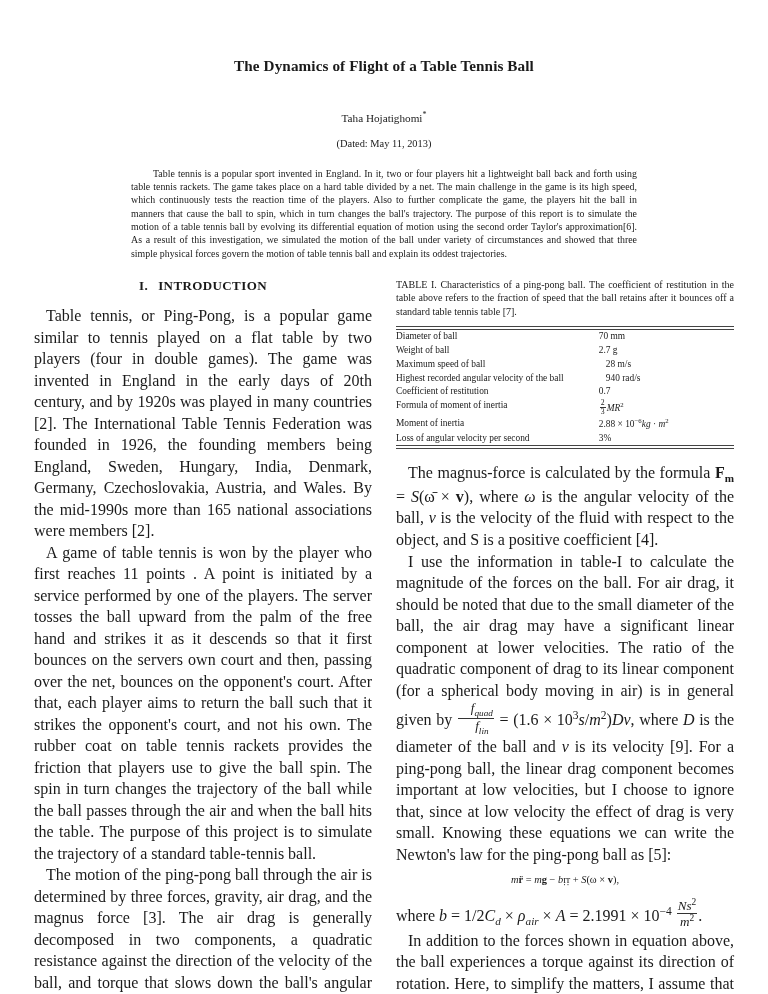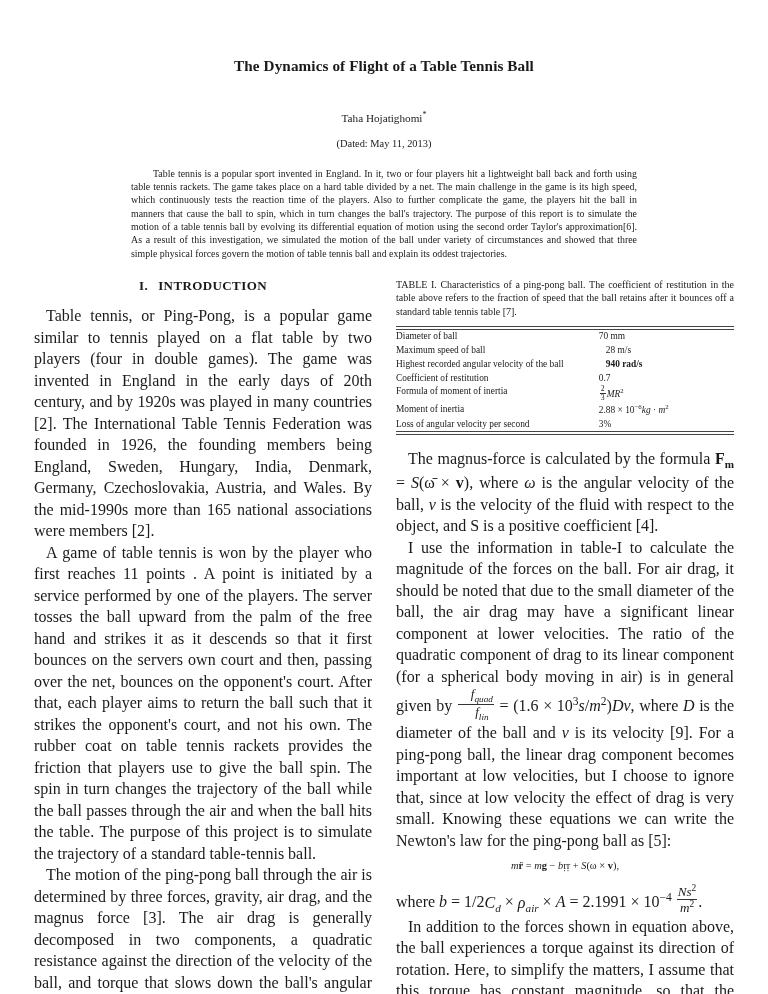--- a/index.html
+++ b/index.html
@@ -209,26 +209,30 @@
 
       <div>
         <div class="dbl-rule"></div>
         <table class="ppt">
           <tbody>
             <tr>
               <td class="label">Diameter of ball</td>
               <td class="value">70 mm</td>
             </tr>
             <tr>
+              <td class="label">Weight of ball</td>
+              <td class="value">2.7 g</td>
+            </tr>
+            <tr>
               <td class="label">Maximum speed of ball</td>
               <td class="value" style="padding-left:7px;">28 m/s</td>
             </tr>
             <tr>
               <td class="label">Highest recorded angular velocity of the ball</td>
-              <td class="value" style="padding-left:7px;font-weight:bold;">940 rad/s</td>
+              <td class="value" style="padding-left:7px;">940 rad/s</td>
             </tr>
             <tr>
               <td class="label">Coefficient of restitution</td>
               <td class="value">0.7</td>
             </tr>
             <tr>
               <td class="label">Formula of moment of inertia</td>
               <td class="value">
                 <span class="frac"><span class="num">2</span><span class="den">3</span></span><span class="it">MR</span><sup class="sm">2</sup>
               </td>

